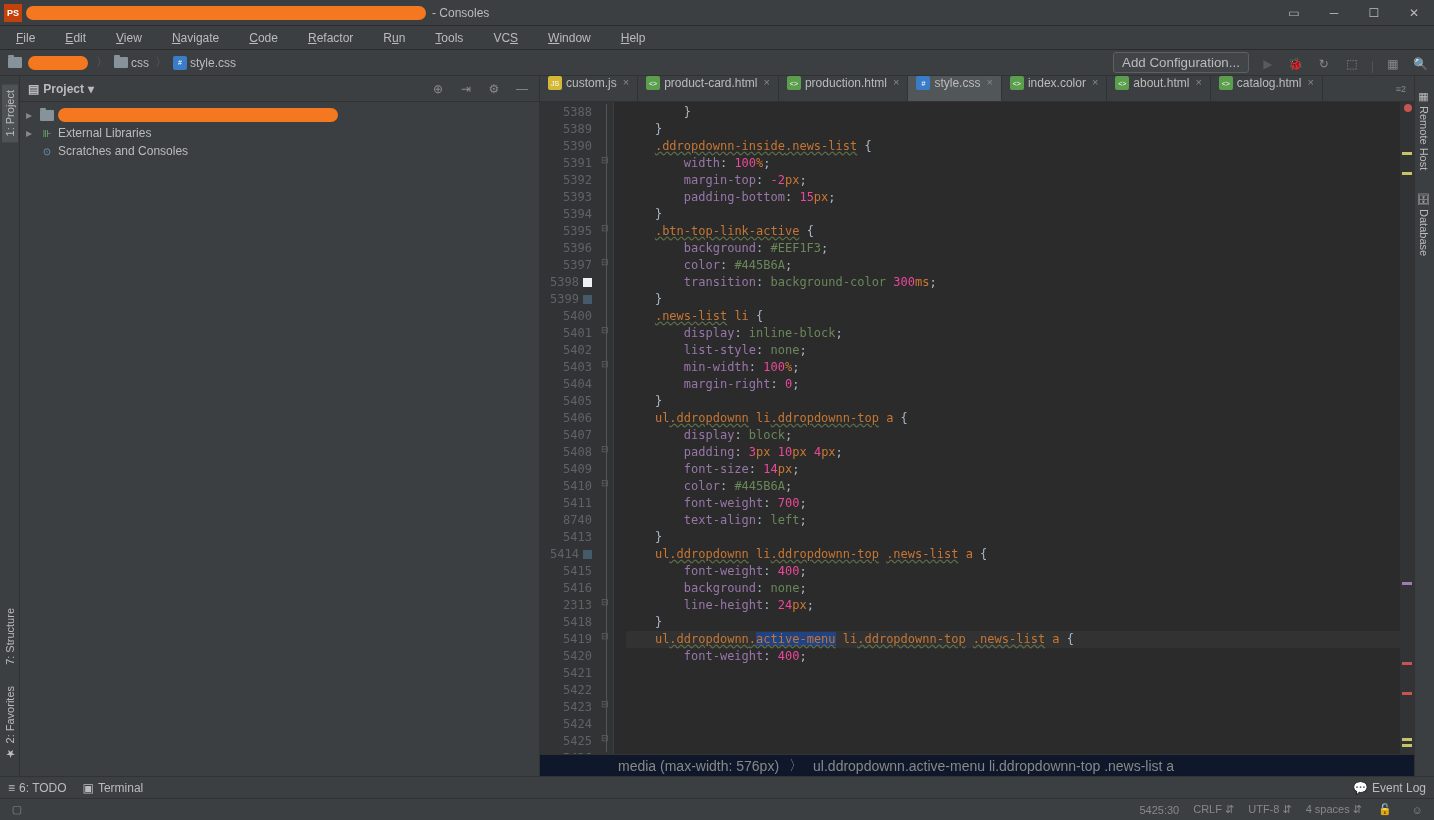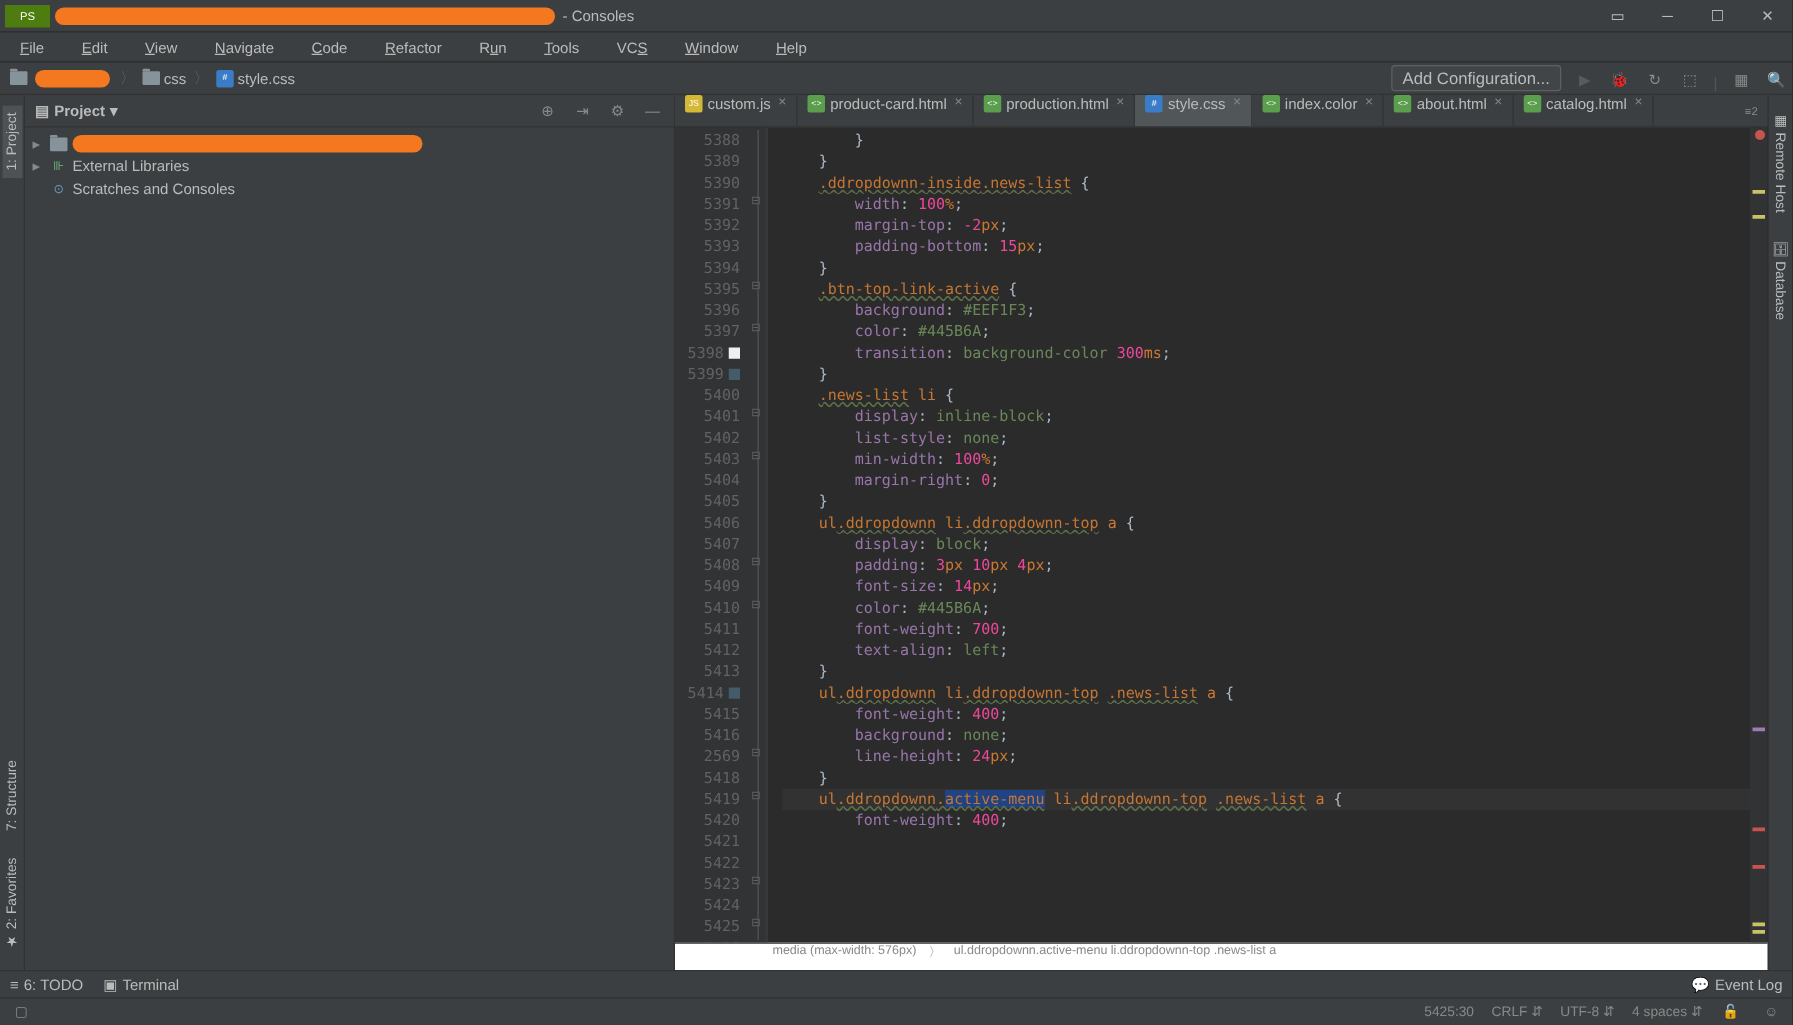--- a/index.html
+++ b/index.html
@@ -1,18 +1,18 @@
 <!DOCTYPE html>
 <html><head>
 <meta charset="utf-8">
 <style>
 *{margin:0;padding:0;box-sizing:border-box}
 body{font-family:"Segoe UI",Arial,sans-serif;font-size:12px;background:#2b2b2b;color:#bbb;overflow:hidden;width:1434px;height:820px;position:relative}
 .titlebar{height:26px;background:#3c3f41;display:flex;align-items:center;padding:0 4px;border-bottom:1px solid #2b2b2b}
-.ps-icon{width:36px;height:18px;background:#4d7c0f;color:#fff;font-size:9px;font-weight:normal;display:flex;align-items:center;justify-content:center;margin-right:4px}
+.ps-icon{width:18px;height:18px;background:#c2410c;color:#fff;font-size:9px;font-weight:bold;display:flex;align-items:center;justify-content:center;margin-right:4px}
 .orange-bar{height:14px;background:#f4781f;border-radius:7px;margin-right:6px}
 .title-text{color:#bbb;font-size:12px}
 .win-controls{margin-left:auto;display:flex;gap:24px;padding-right:8px}
 .win-btn{width:16px;height:16px;display:flex;align-items:center;justify-content:center;color:#bbb;cursor:pointer}
 .menubar{height:24px;background:#3c3f41;display:flex;align-items:center;padding-left:8px;gap:14px;border-bottom:1px solid #2b2b2b}
 .menu-item{padding:2px 8px;color:#bbb;cursor:pointer}
 .menu-item u{text-decoration:underline}
 .navbar{height:26px;background:#3c3f41;display:flex;align-items:center;padding:0 4px;border-bottom:1px solid #323232}
 .breadcrumb{display:flex;align-items:center;gap:2px;color:#bbb}
 .bc-item{display:flex;align-items:center;gap:3px;padding:1px 4px}
@@ -55,21 +55,21 @@
 .c-prop{color:#9876aa}
 .c-num{color:#ec4899}
 .c-unit{color:#cc7832}
 .c-str{color:#6a8759}
 .c-tag{color:#cc7832}
 .c-punc{color:#a9b7c6}
 .c-brace{color:#a9b7c6}
 .right-gutter{width:20px;background:#3c3f41;border-left:1px solid #323232;display:flex;flex-direction:column;align-items:center;padding-top:8px}
 .error-stripe{width:14px;background:#313335;position:relative}
 .stripe-mark{position:absolute;left:2px;right:2px;height:3px}
-.breadcrumb-bar{height:22px;background:#ffffff;border-top:1px solid #323232;display:flex;padding:0 8px;color:#888;font-size:10px}
+.breadcrumb-bar{height:22px;background:#0f172a;border-top:1px solid #323232;display:flex;align-items:center;padding:0 8px;color:#888;font-size:14px}
 .status-bar{height:22px;background:#3c3f41;border-top:1px solid #323232;display:flex;align-items:center;padding:0 8px;color:#888;font-size:11px}
 .bottom-toolbar{height:22px;background:#3c3f41;border-top:1px solid #323232;display:flex;align-items:center;padding:0 8px;gap:16px}
 .tool-tab{display:flex;align-items:center;gap:4px;color:#bbb;cursor:pointer}
 .status-right{margin-left:auto;display:flex;align-items:center;gap:14px}
 .red-dot{width:8px;height:8px;background:#c75450;border-radius:50%;position:absolute;top:2px;right:2px}
 .gutter-color{display:inline-block;width:9px;height:9px;margin-left:4px;vertical-align:middle}
 .sel-word{background:#214283}
 </style>
 </head>
 <body>
@@ -227,26 +227,26 @@
           <div>5402</div>
           <div>5403</div>
           <div>5404</div>
           <div>5405</div>
           <div>5406</div>
           <div>5407</div>
           <div>5408</div>
           <div>5409</div>
           <div>5410</div>
           <div>5411</div>
-          <div>5412</div>
+          <div>8740</div>
           <div>5413</div>
           <div>5414<span class="gutter-color" style="background:#445B6A"></span></div>
           <div>5415</div>
           <div>5416</div>
-          <div>2569</div>
+          <div>2313</div>
           <div>5418</div>
           <div>5419</div>
           <div>5420</div>
           <div>5421</div>
           <div>5422</div>
           <div>5423</div>
           <div>5424</div>
           <div>5425</div>
           <div>5426</div>
         </div>

